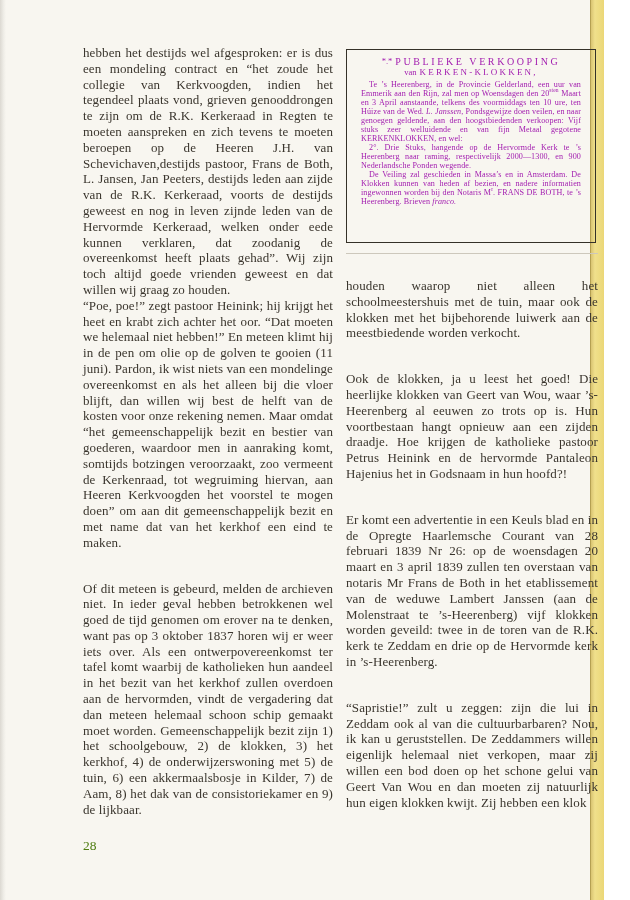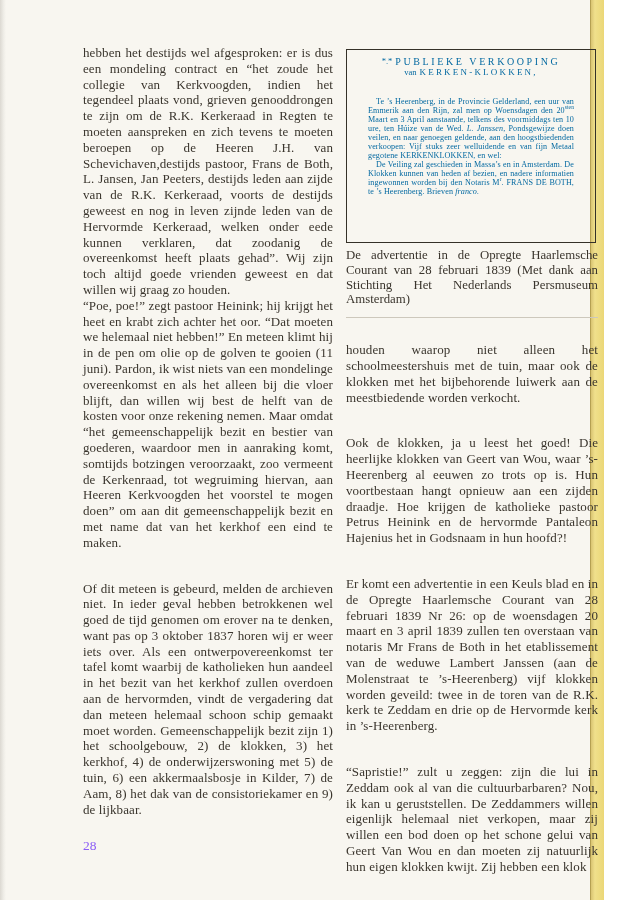--- a/index.html
+++ b/index.html
@@ -21,32 +21,32 @@
   .col { position:absolute; top:45px; }
   .col-left  { left:83px;  width:250px; }
   .col-right { left:346px; top:49px; width:252px; }
   .body-p {
     margin:0; font-size:13px; line-height:15.8px;
     text-align:justify; letter-spacing:.1px;
   }
   .gap { margin-top:30px; }
   .page-number {
     position:absolute; left:83px; top:838px;
-    font-size:13.5px; color:#8b5cf6;
+    font-size:13.5px; color:#4d7c0f;
   }
   
   .advert {
     box-sizing:border-box; height:194px; width:250px;
-    border:1.5px solid #353128; padding:5px 21px 4px;
-    color:#0369a1; overflow:hidden;
+    border:1.5px solid #353128; padding:5px 14px 4px;
+    color:#a21caf; overflow:hidden;
   }
   .ad-title { text-align:center; font-size:10px; white-space:nowrap; margin-top:1px; }
   .ad-asterism { letter-spacing:0; margin-right:3px; font-size:8.5px; vertical-align:1px; }
   .ad-title-main { letter-spacing:2.6px; }
-  .ad-subtitle { text-align:center; font-size:9px; margin-bottom:20px; white-space:nowrap; }
+  .ad-subtitle { text-align:center; font-size:9px; margin-bottom:3px; white-space:nowrap; }
   .ad-van { margin-right:3px; font-size:8.5px; }
   .ad-title-sub { letter-spacing:2.2px; }
   .ad-p {
     margin:0; font-size:8.1px; line-height:9px;
     text-align:justify; text-indent:8px; letter-spacing:.1px;
   }
   .ad-p sup { font-size:5.5px; line-height:0; }
   .ad-p em { font-style:italic;margin-top:37px; }
   
   .caption {
@@ -74,25 +74,25 @@
   </div>
 
   <div class="col col-right">
 
     <div class="advert">
       <div class="ad-title"><span class="ad-asterism">*.*</span><span class="ad-title-main">PUBLIEKE VERKOOPING</span></div>
       <div class="ad-subtitle"><span class="ad-van">van</span><span class="ad-title-sub">KERKEN-KLOKKEN,</span></div>
       <p class="ad-p"><span>Te ’s Heerenberg, in de Provincie Gelderland, een uur van Emmerik aan den Rijn, zal men op Woensdagen den 20</span><sup>sten</sup>
         <span>Maart en 3 April aanstaande, telkens des voormiddags ten 10 ure, ten Húize van de Wed.</span>
         <em>L. Janssen</em><span>, Pondsgewijze doen veilen, en naar genoegen geldende, aan den hoogstbiedenden verkoopen: Vijf stuks zeer welluidende en van fijn Metaal gegotene KERKENKLOKKEN, en wel:</span></p>
+      <p class="ad-p">2°. Drie Stuks, hangende op de Hervormde Kerk te ’s Heerenberg naar raming, respectivelijk 2000—1300, en 900 Nederlandsche Ponden wegende.</p>
       <p class="ad-p"><span>De Veiling zal geschieden in Massa’s en in Amsterdam. De Klokken kunnen van heden af bezien, en nadere informatien ingewonnen worden bij den Notaris M</span><sup>r</sup><span>. FRANS DE BOTH, te ’s Heerenberg. Brieven</span>
         <em>franco.</em></p>
     </div>
 
-    <p class="caption">De advertentie in de Opregte Haarlemsche Courant van 28 februari 1839 (Met dank aan Stichting Het Nederlands Persmuseum Amsterdam)</p>
     <div class="caption-rule"></div>
 
     <p class="body-p after-caption">houden waarop niet alleen het schoolmeestershuis met de tuin, maar ook de klokken met het bijbehorende luiwerk aan de meestbiedende worden verkocht.</p>
     <p class="body-p gap">Ook de klokken, ja u leest het goed! Die heerlijke klokken van Geert van Wou, waar ’s-Heerenberg al eeuwen zo trots op is. Hun voortbestaan hangt opnieuw aan een zijden draadje. Hoe krijgen de katholieke pastoor Petrus Heinink en de hervormde Pantaleon Hajenius het in Godsnaam in hun hoofd?!</p>
     <p class="body-p gap">Er komt een advertentie in een Keuls blad en in de Opregte Haarlemsche Courant van 28 februari 1839 Nr 26: op de woensdagen 20 maart en 3 april 1839 zullen ten overstaan van notaris Mr Frans de Both in het etablissement van de weduwe Lambert Janssen (aan de Molenstraat te ’s-Heerenberg) vijf klokken worden geveild: twee in de toren van de R.K. kerk te Zeddam en drie op de Hervormde kerk in ’s-Heerenberg.</p>
     <p class="body-p gap">“Sapristie!” zult u zeggen: zijn die lui in Zeddam ook al van die cultuurbarbaren? Nou, ik kan u geruststellen. De Zeddammers willen eigenlijk helemaal niet verkopen, maar zij willen een bod doen op het schone gelui van Geert Van Wou en dan moeten zij natuurlijk hun eigen klokken kwijt. Zij hebben een klok</p>
   </div>
 
   <div class="page-number">28</div>
 

